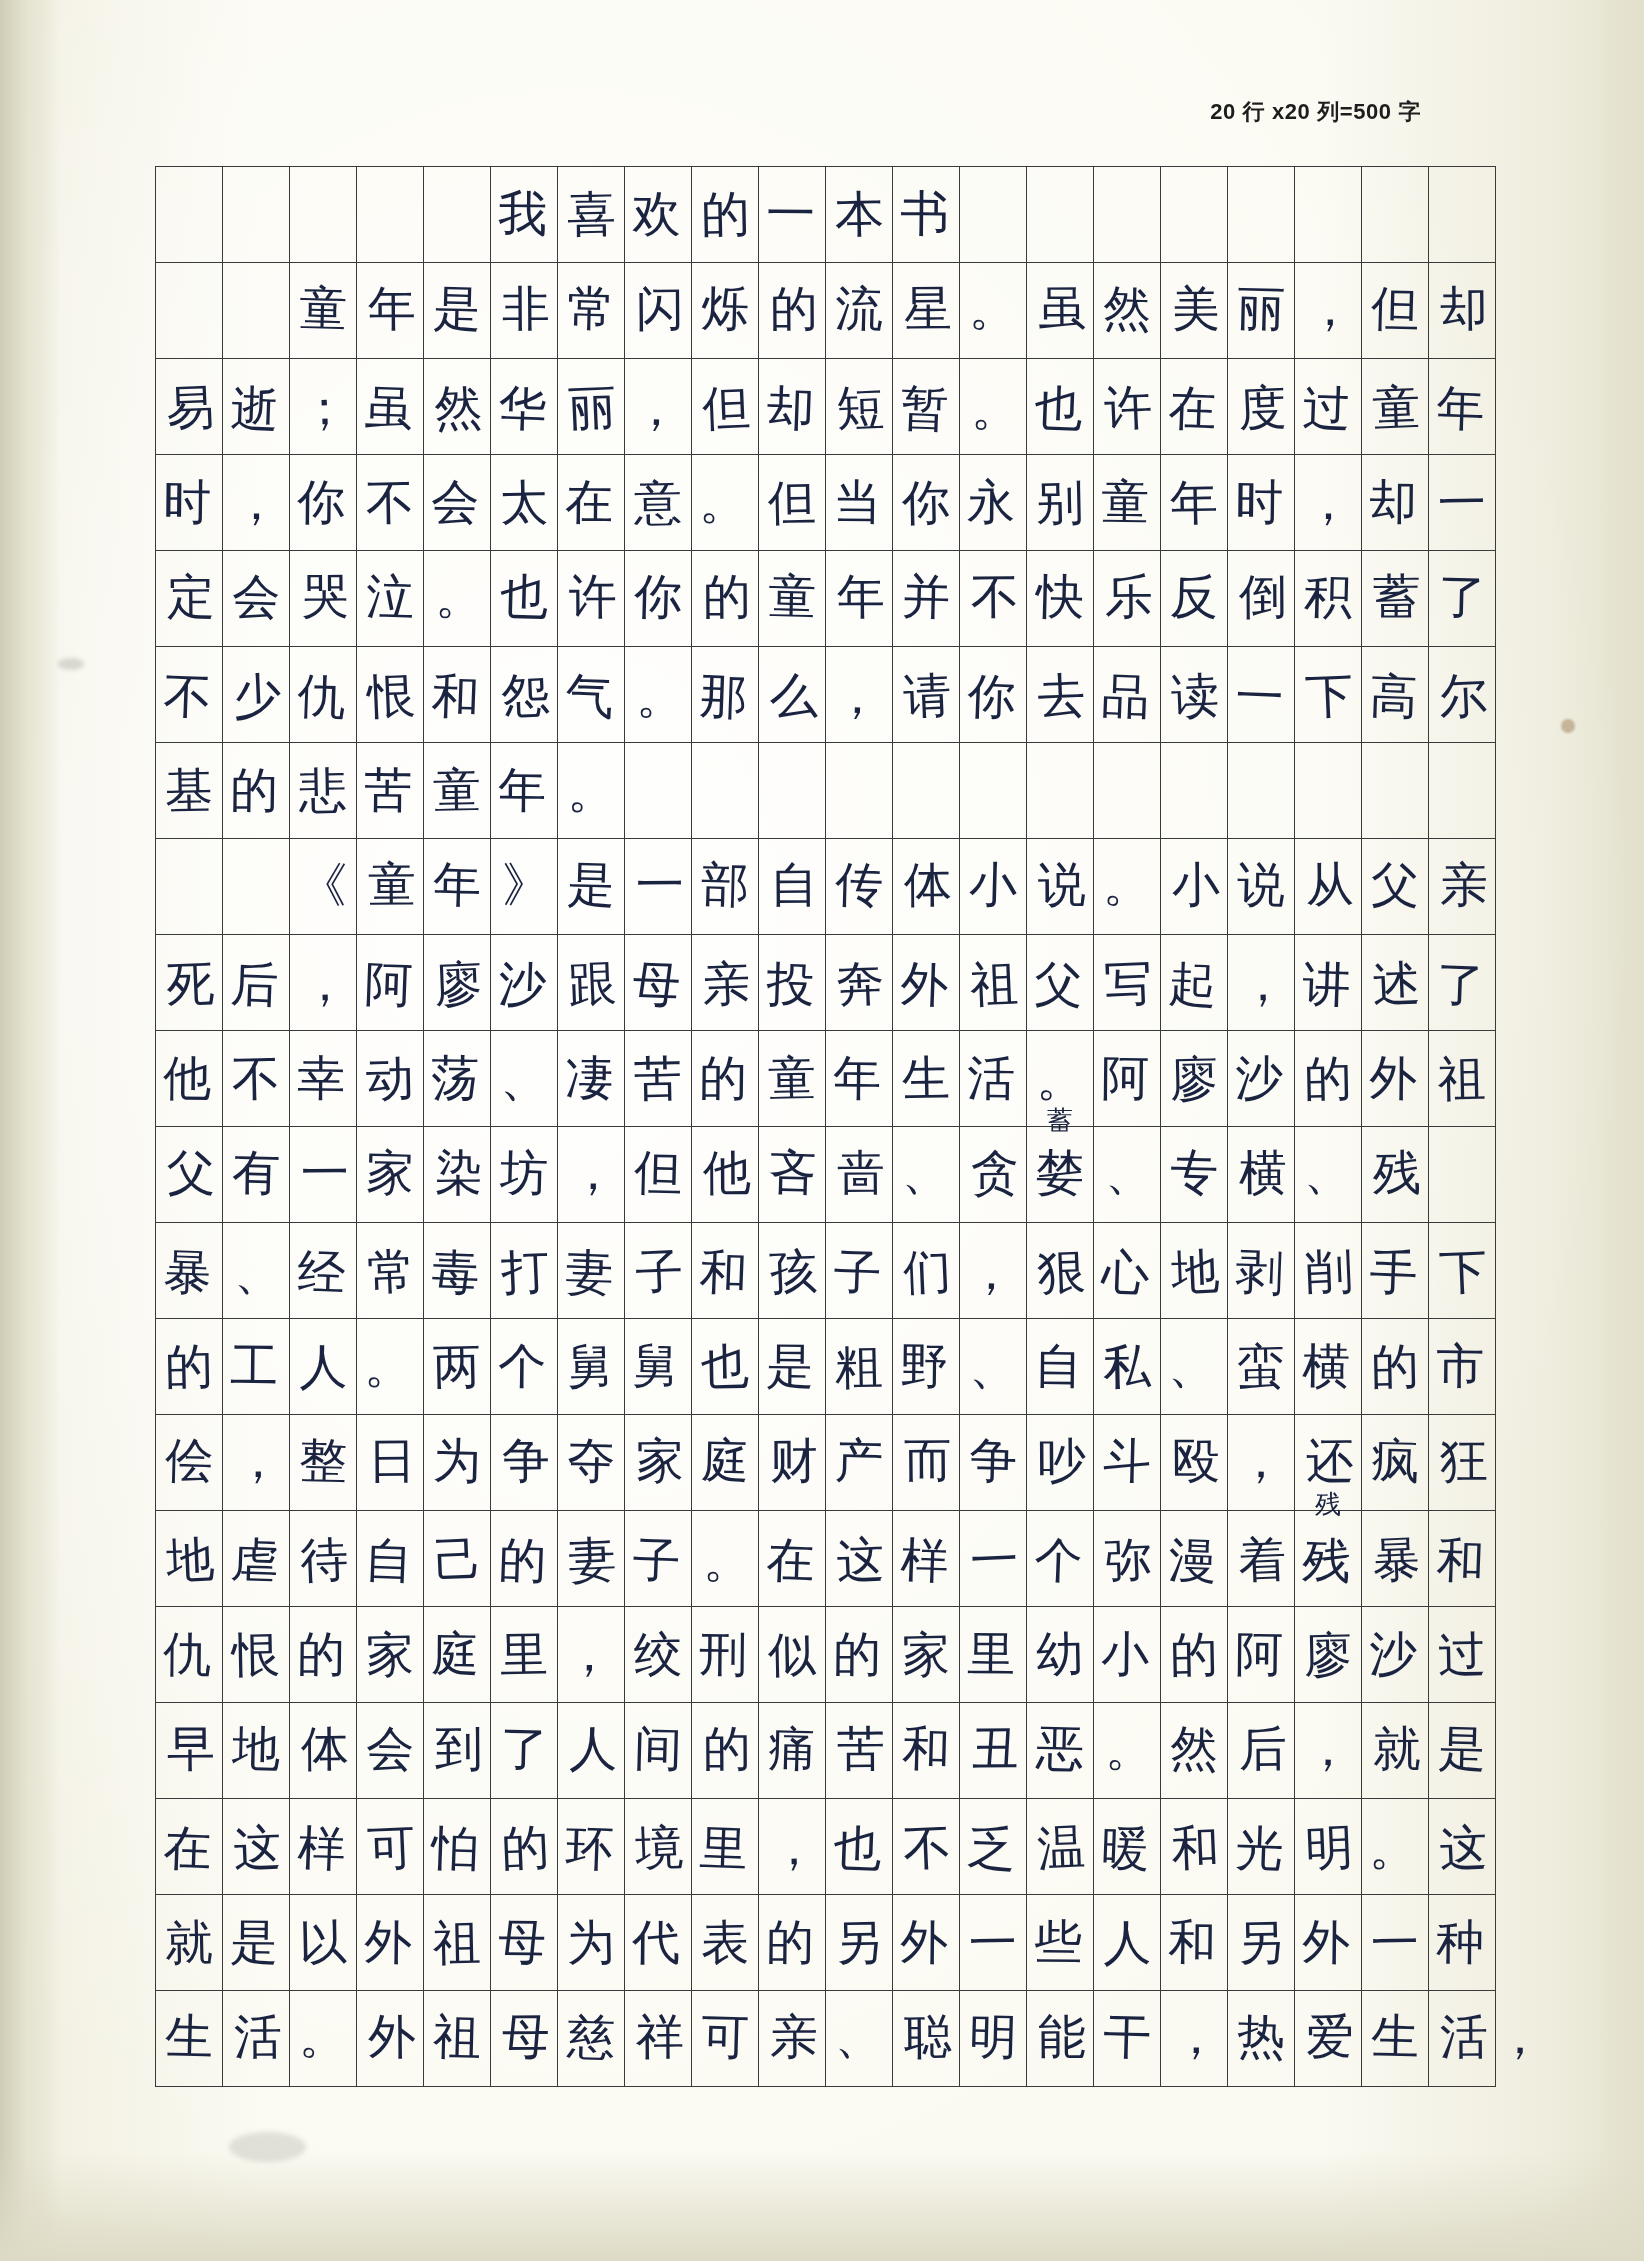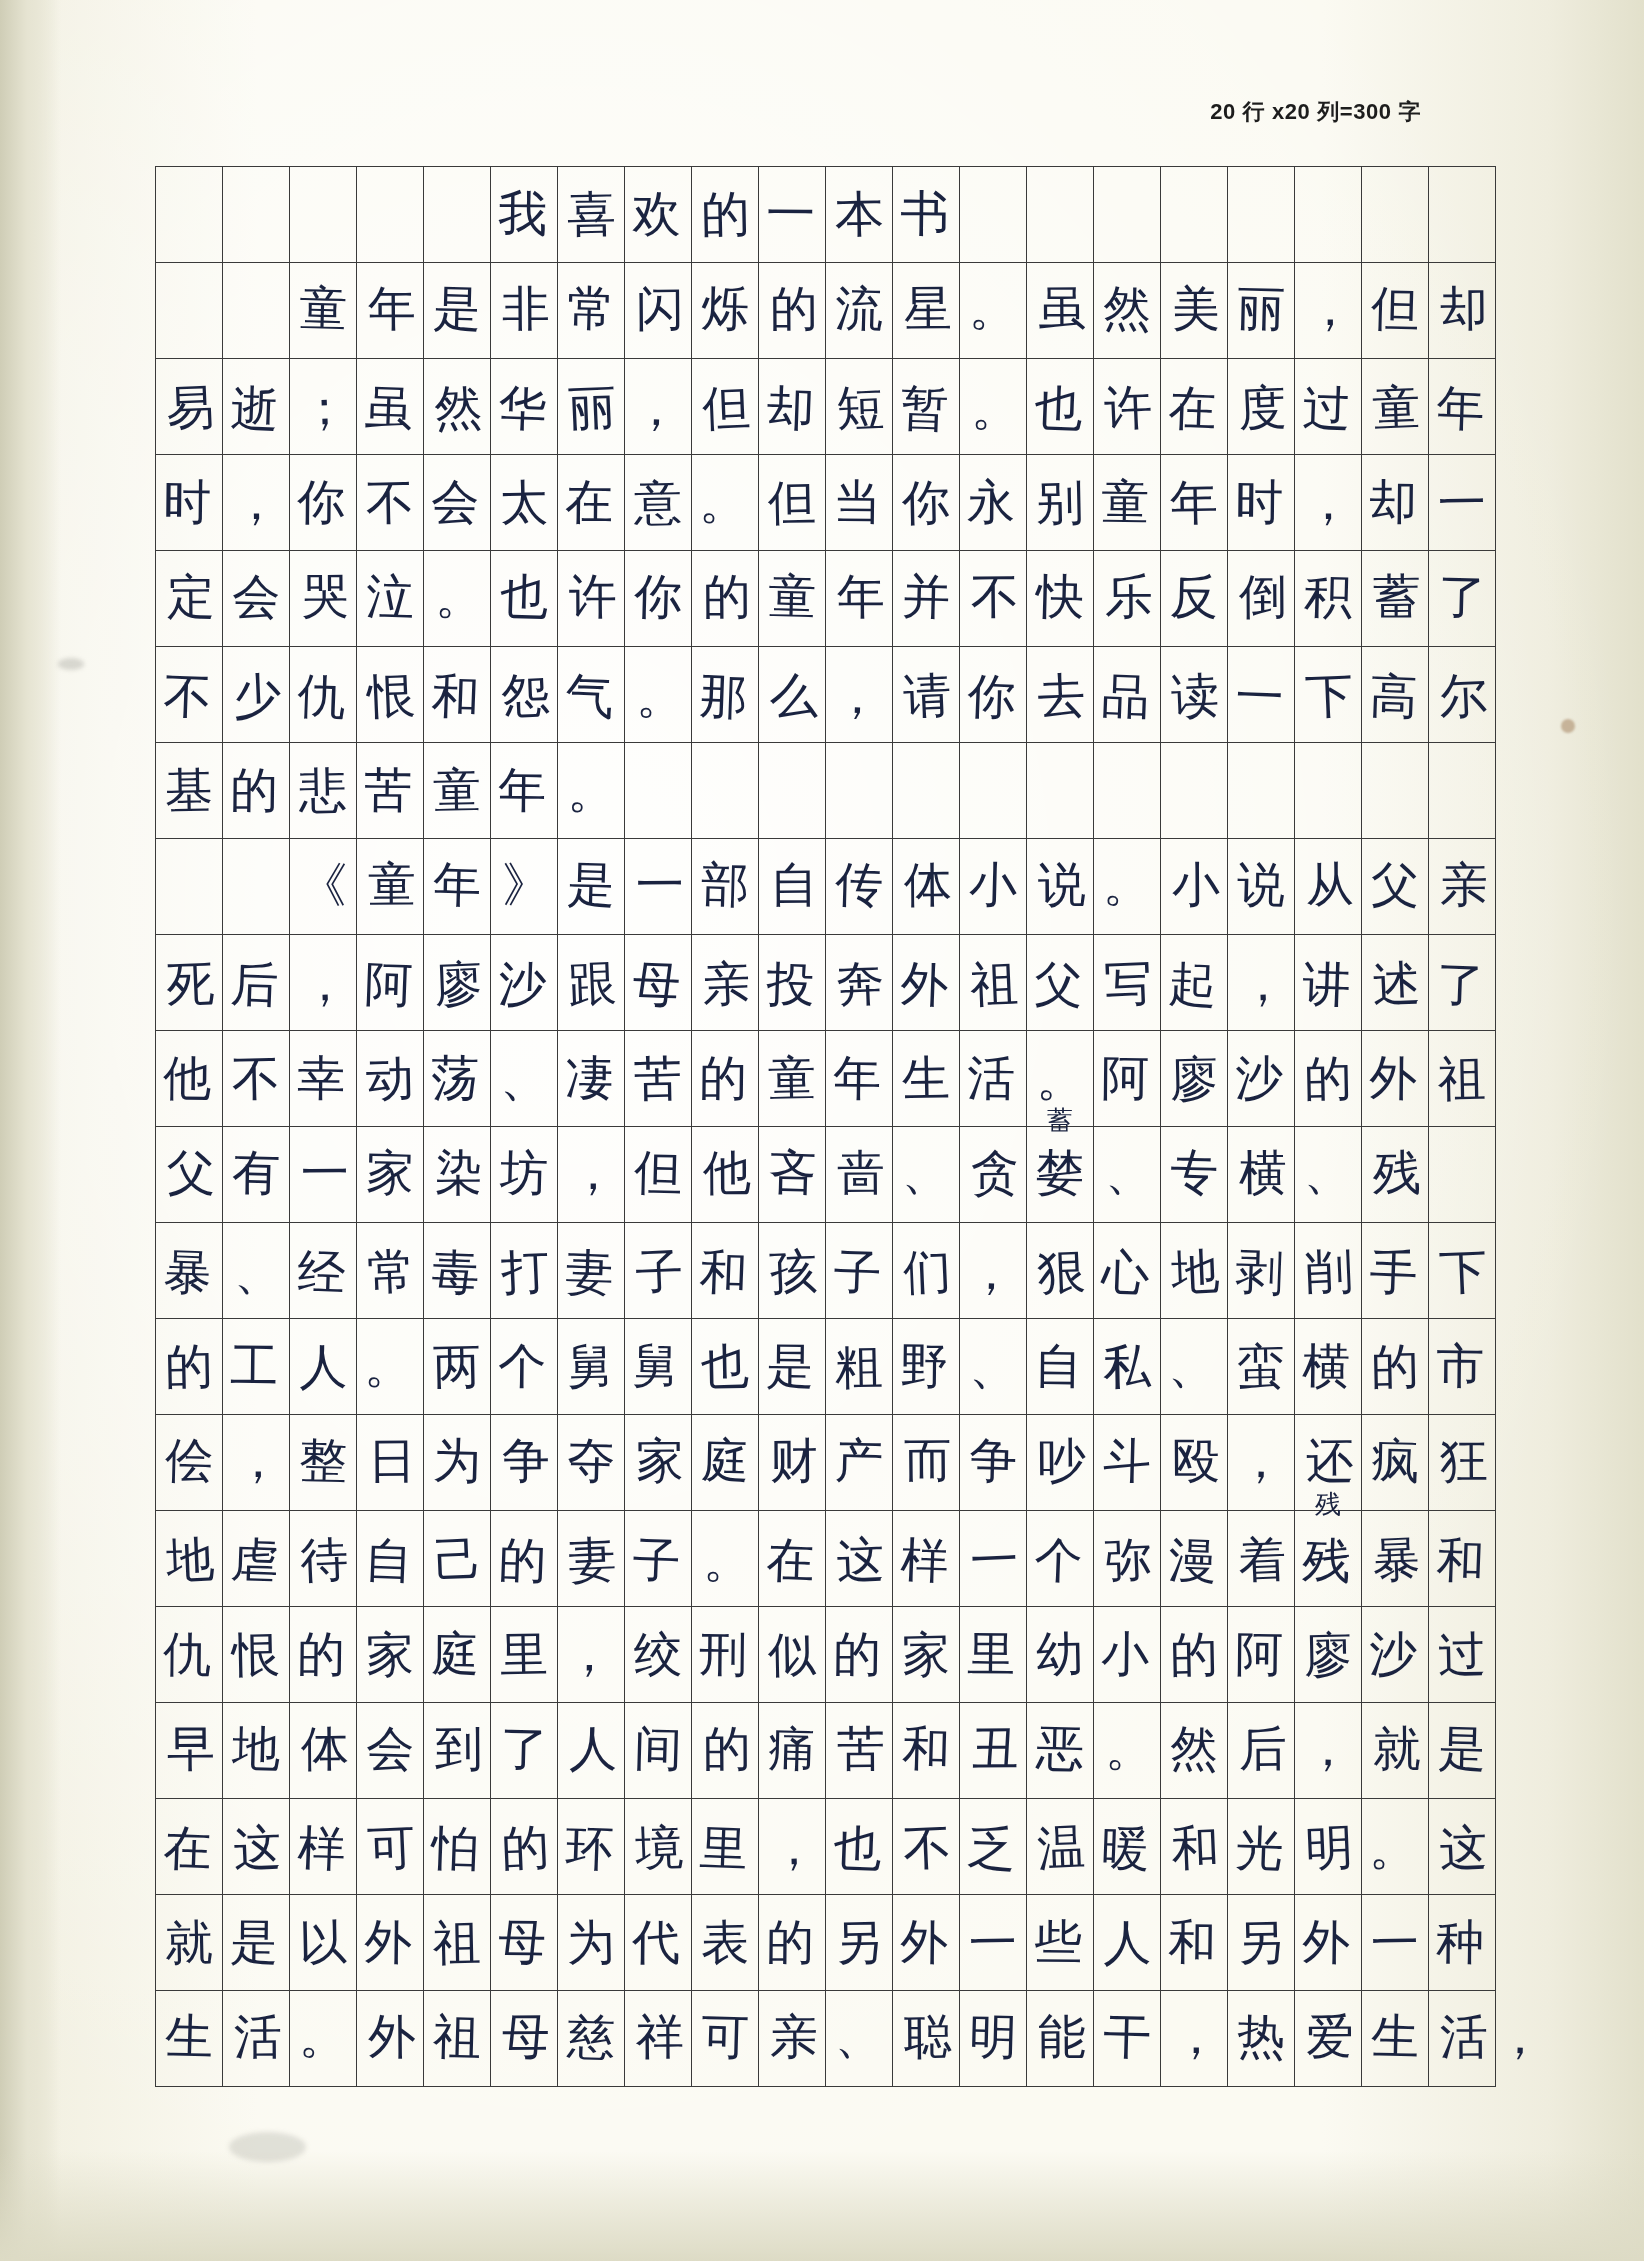--- a/index.html
+++ b/index.html
@@ -122,21 +122,21 @@
 <body>
 
 <div class="page">
   <div class="paper-tint"></div>
   <div class="edge-left"></div>
   <div class="edge-bottom"></div>
   <div class="smudge s1"></div>
   <div class="smudge s2"></div>
   <div class="smudge s3"></div>
 
-  <div class="header-note">20 行 x20 列=300 字</div>
+  <div class="header-note">20 行 x20 列=500 字</div>
 
   <div class="grid-sheet">
     <table class="grid-table">
       <tbody id="grid-body">
           <tr class="title-row">
             <td class=""></td>
             <td class="j3"></td>
             <td class=""></td>
             <td class="j3"></td>
             <td class=""></td>

